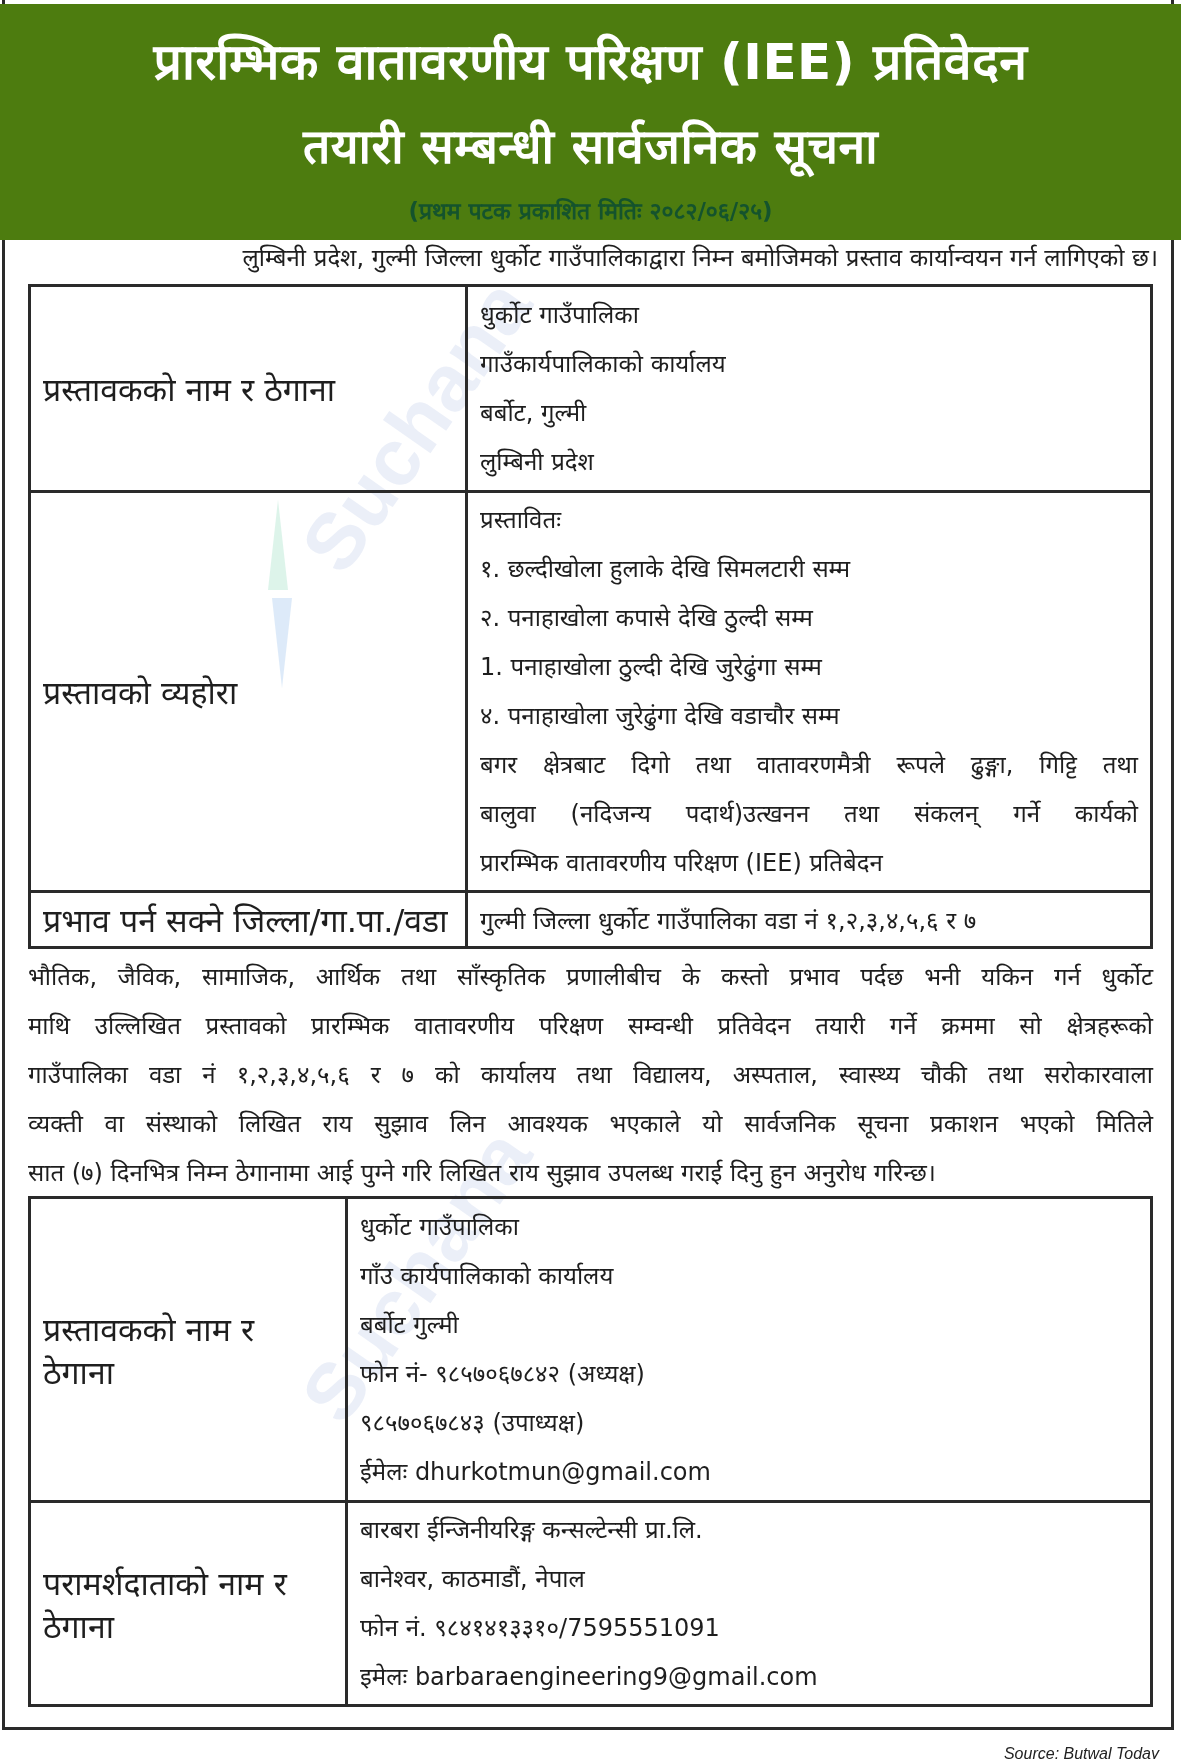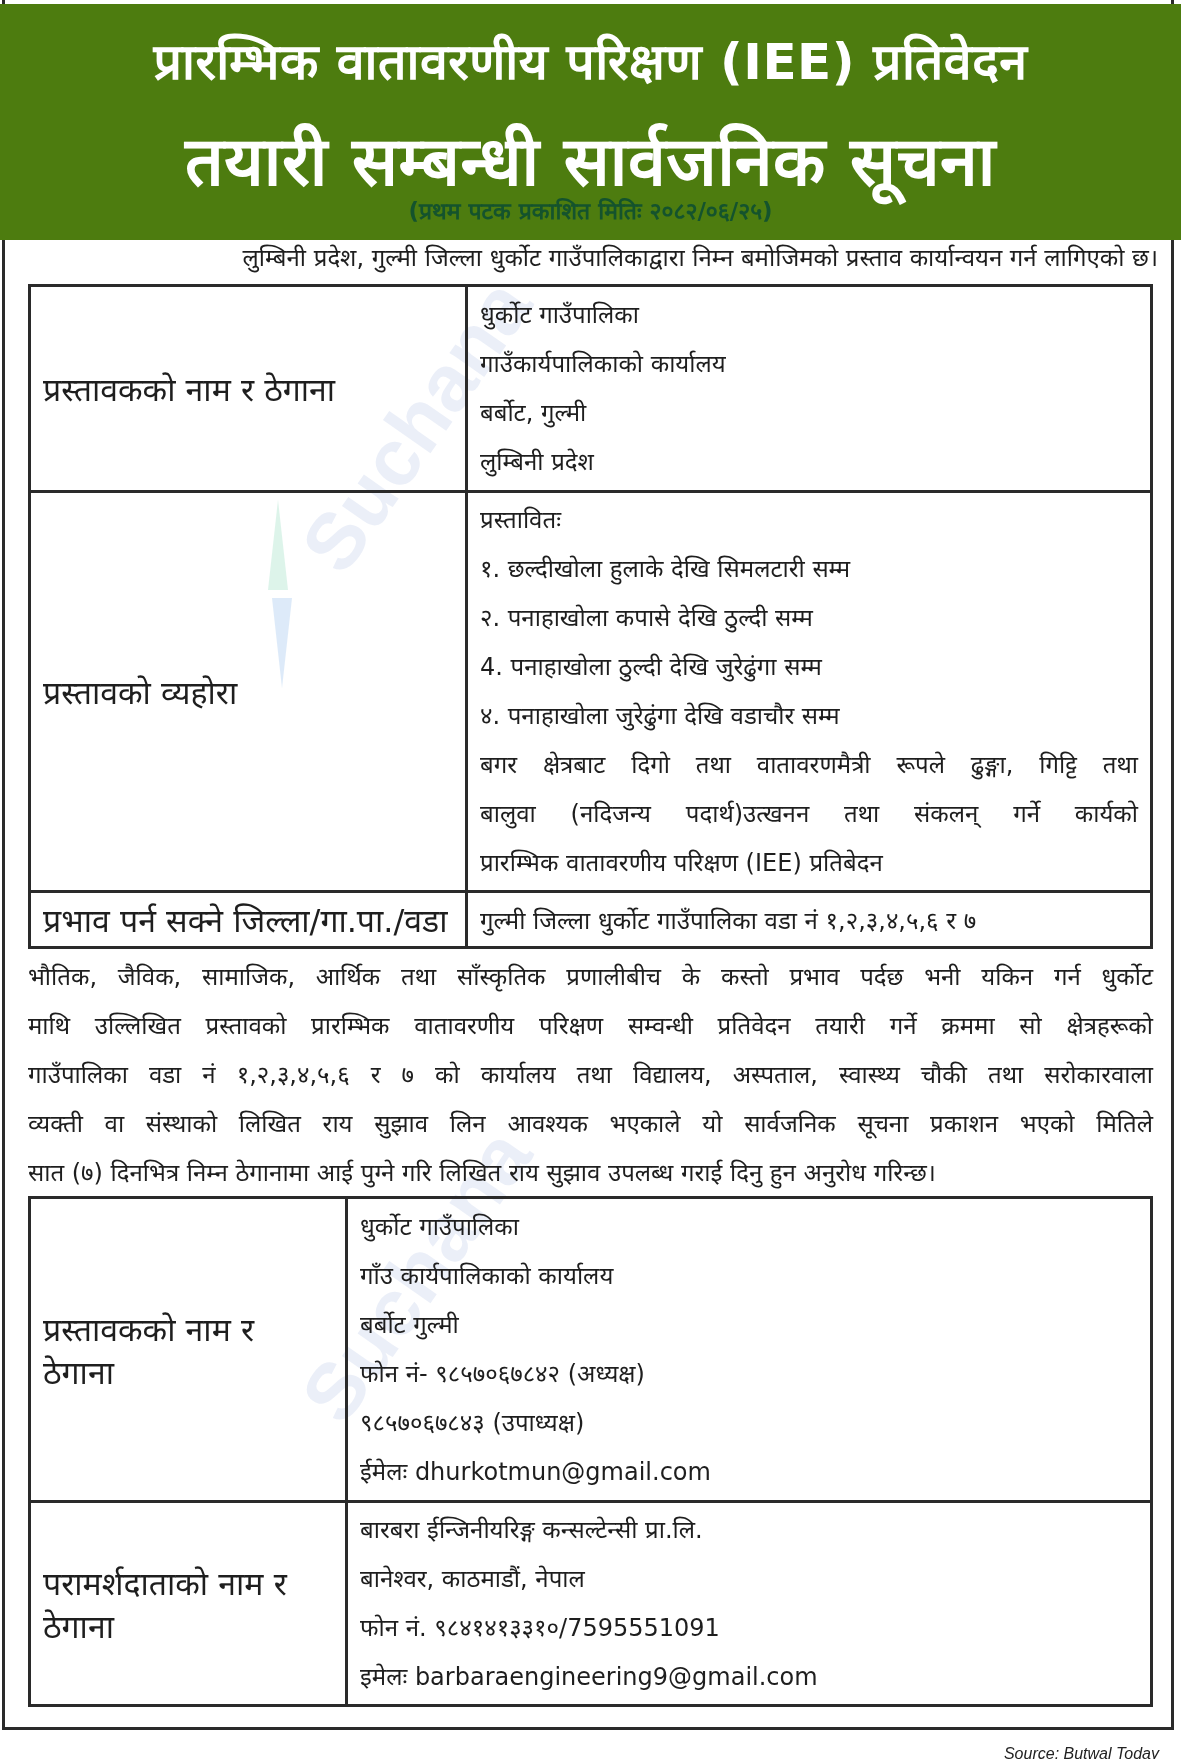--- a/index.html
+++ b/index.html
@@ -4,21 +4,21 @@
 <style>
   html, body { margin:0; padding:0; background:#ffffff; }
   body { width:1181px; height:1759px; position:relative; overflow:hidden;
          font-family:"DejaVu Sans", "Liberation Sans", sans-serif; color:#1e1e1e; }
   .frame { position:absolute; left:2px; top:0; width:1172px; height:1730px;
            border:3px solid #2a2a2a; border-top:none; box-sizing:border-box; background:#fff; }
   .banner { position:absolute; left:0; top:4px; width:1181px; height:236px; background:#4d7c0f; }
   .banner .line { position:absolute; left:0; width:100%; text-align:center; color:#ffffff;
                   font-weight:bold; letter-spacing:0.5px; }
   .banner .l1 { top:22px; font-size:50px; }
-  .banner .l2 { top:108px; font-size:68px; }
+  .banner .l2 { top:108px; font-size:48px; }
   .pubdate { position:absolute; top:194px; left:0; width:100%; text-align:center;
              font-size:23px; font-weight:bold; color:#14532d; }
   .intro { position:absolute; top:240px; left:28px; width:1130px; font-size:24px; color:#1e1e1e; white-space:nowrap;text-align:right; }
   table.grid { position:absolute; border-collapse:collapse; left:28px; width:1125px; }
   table.grid td { border:3px solid #2a2a2a; vertical-align:middle; font-size:24px; padding:0 12px; }
   table.grid td.label { font-size:32px; }
   .cell-lines div { line-height:49px; white-space:nowrap; }
   .cell-lines .justify { white-space:normal; text-align:justify; text-align-last:justify; }
   .cell-lines .last { text-align:left; text-align-last:left; }
   #t1 { top:284px; }
@@ -63,21 +63,21 @@
       <div>बर्बोट, गुल्मी</div>
       <div>लुम्बिनी प्रदेश</div>
     </td>
   </tr>
   <tr style="height:400px;">
     <td class="label">प्रस्तावको व्यहोरा</td>
     <td class="cell-lines">
       <div>प्रस्तावितः</div>
       <div>१. छल्दीखोला हुलाके देखि सिमलटारी सम्म</div>
       <div>२. पनाहाखोला कपासे देखि ठुल्दी सम्म</div>
-      <div>4. पनाहाखोला ठुल्दी देखि जुरेढुंगा सम्म</div>
+      <div>1. पनाहाखोला ठुल्दी देखि जुरेढुंगा सम्म</div>
       <div>४. पनाहाखोला जुरेढुंगा देखि वडाचौर सम्म</div>
       <div class="justify">बगर क्षेत्रबाट दिगो तथा वातावरणमैत्री रूपले ढुङ्गा, गिट्टि तथा</div>
       <div class="justify">बालुवा (नदिजन्य पदार्थ)उत्खनन तथा संकलन् गर्ने कार्यको</div>
       <div class="justify last">प्रारम्भिक वातावरणीय परिक्षण (IEE) प्रतिबेदन</div>
     </td>
   </tr>
   <tr style="height:56px;">
     <td class="label">प्रभाव पर्न सक्ने जिल्ला/गा.पा./वडा</td>
     <td>गुल्मी जिल्ला धुर्कोट गाउँपालिका वडा नं १,२,३,४,५,६ र ७</td>
   </tr>

